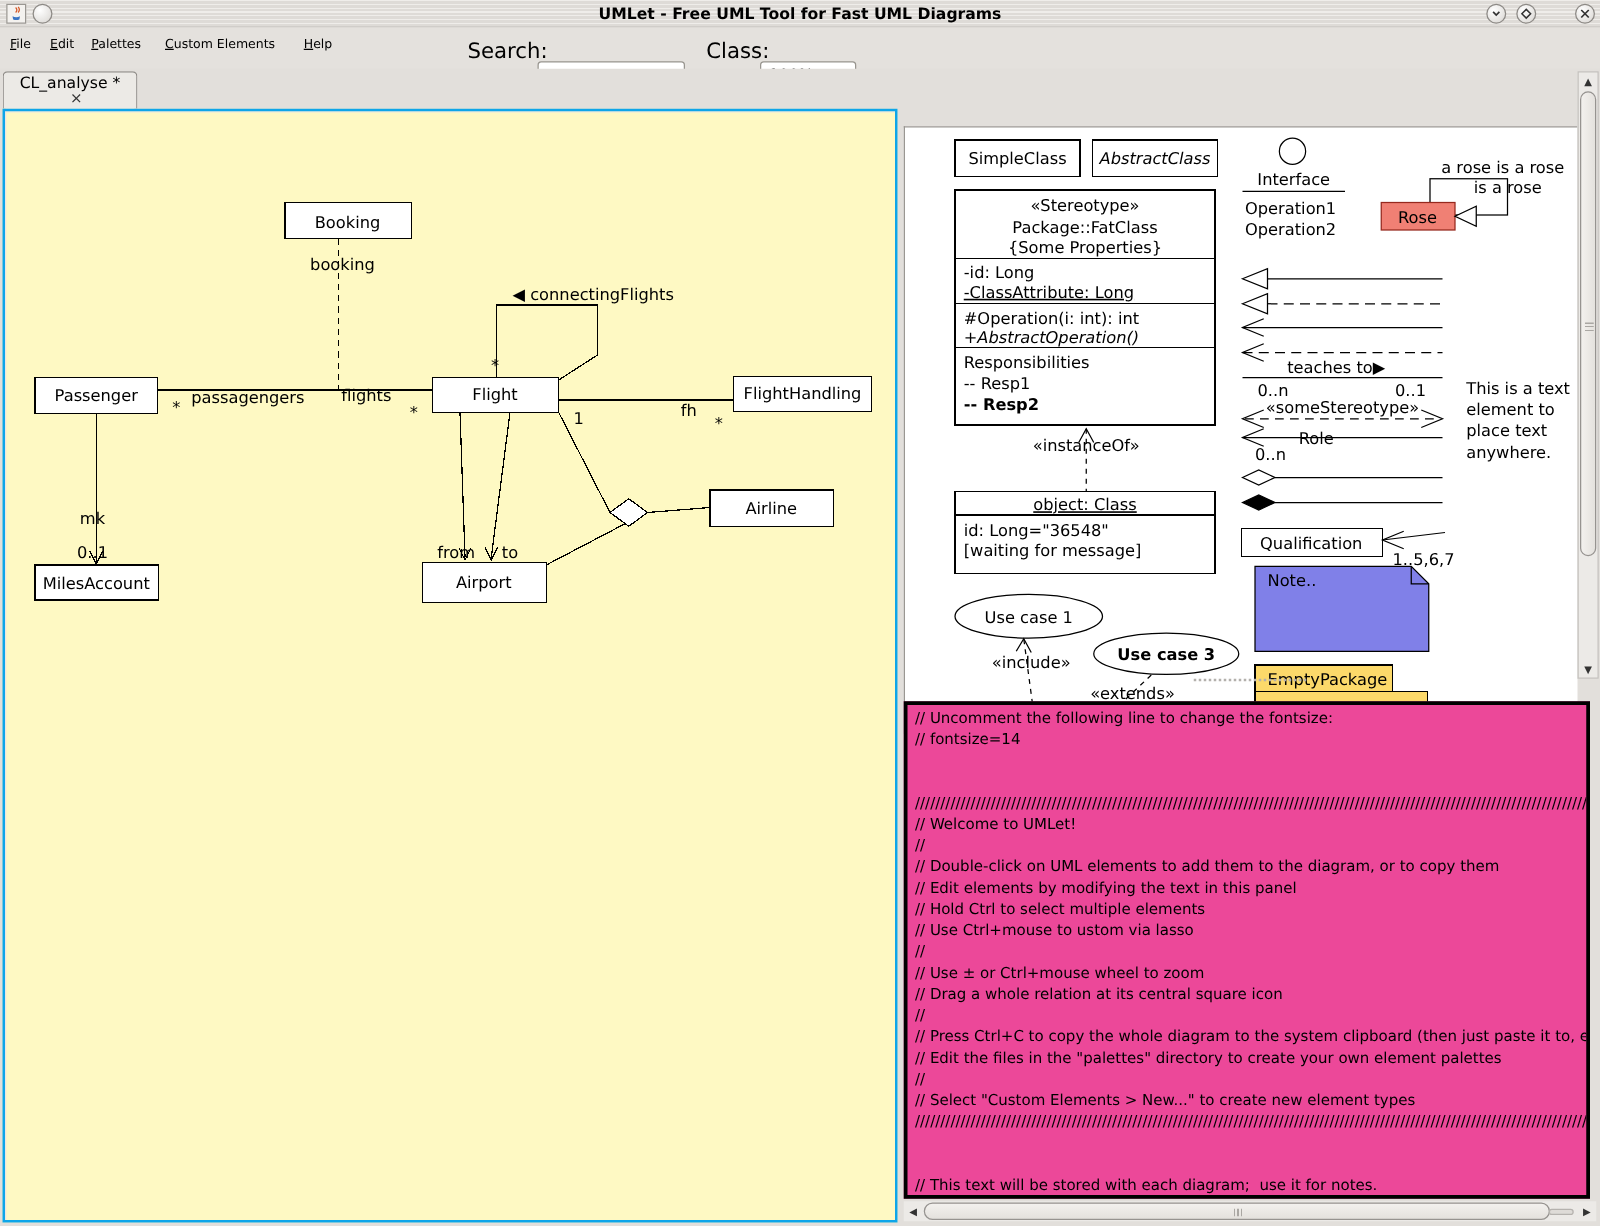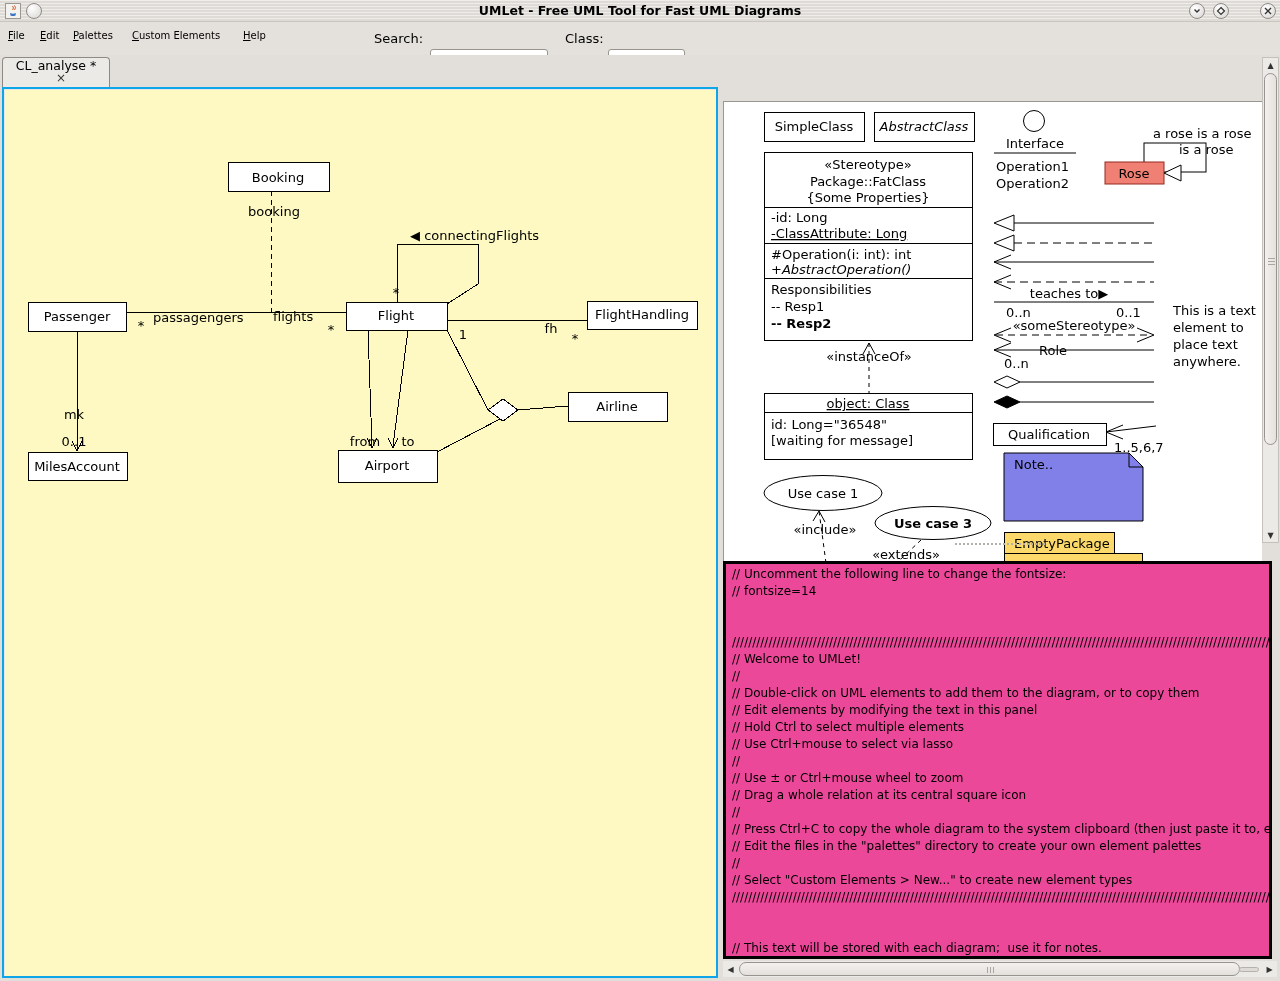--- a/index.html
+++ b/index.html
@@ -16,21 +16,21 @@
     display:flex; align-items:center; justify-content:center; }
   .win-menu { left:26px; }
   .title-text { position:absolute; left:0; top:3px; width:1280px; text-align:center;
     font-size:12.5px; font-weight:bold; }
   .btn-min { left:1189px; } .btn-max { left:1213px; } .btn-close { left:1260px; }
 
   
   .menubar { position:absolute; left:0; top:22px; width:1280px; height:33px; background:#e4e1dd; }
   .menu-item { position:absolute; top:8px; font-size:10px; cursor:default; }
   .mn { text-decoration:underline; }
-  .search-label,.zoom-label { position:absolute; top:9px; font-size:13px;text-align:center; }
+  .search-label,.zoom-label { position:absolute; top:9px; font-size:17px;text-align:center; }
   .search-input { position:absolute; left:430px; top:27px; width:118px; height:21px;
     border:1px solid #98958f; border-radius:3px; background:#fff; font-size:12px; padding:0 4px;
     font-family:"DejaVu Sans", sans-serif; }
   .zoom-combo { position:absolute; left:608px; top:27px; width:77px; height:21px; background:#fff;
     border:1px solid #98958f; border-radius:3px; font-size:12.5px; display:flex; align-items:center;
     padding:0 6px; justify-content:space-between; }
   .combo-arrow { width:0; height:0; border-left:4px solid transparent; border-right:4px solid transparent;
     border-top:5px solid #2b2b2b; }
   .zoom-dots { position:absolute; left:608px; top:50px; width:76px; height:0; border-bottom:1px dotted #9a9792; }
 
@@ -311,21 +311,21 @@
   <div class="pline">// Uncomment the following line to change the fontsize:</div>
   <div class="pline">// fontsize=14</div>
   <div class="pline">&nbsp;</div>
   <div class="pline">&nbsp;</div>
   <div class="pline">////////////////////////////////////////////////////////////////////////////////////////////////////////////////////////////////////////////////</div>
   <div class="pline">// Welcome to UMLet!</div>
   <div class="pline">//</div>
   <div class="pline">// Double-click on UML elements to add them to the diagram, or to copy them</div>
   <div class="pline">// Edit elements by modifying the text in this panel</div>
   <div class="pline">// Hold Ctrl to select multiple elements</div>
-  <div class="pline">// Use Ctrl+mouse to select via lasso</div>
+  <div class="pline">// Use Ctrl+mouse to ustom via lasso</div>
   <div class="pline">//</div>
   <div class="pline">// Use ± or Ctrl+mouse wheel to zoom</div>
   <div class="pline">// Drag a whole relation at its central square icon</div>
   <div class="pline">//</div>
   <div class="pline">// Press Ctrl+C to copy the whole diagram to the system clipboard (then just paste it to, eg, Word)</div>
   <div class="pline">// Edit the files in the "palettes" directory to create your own element palettes</div>
   <div class="pline">//</div>
   <div class="pline">// Select "Custom Elements &gt; New..." to create new element types</div>
   <div class="pline">////////////////////////////////////////////////////////////////////////////////////////////////////////////////////////////////////////////////</div>
   <div class="pline">&nbsp;</div>

